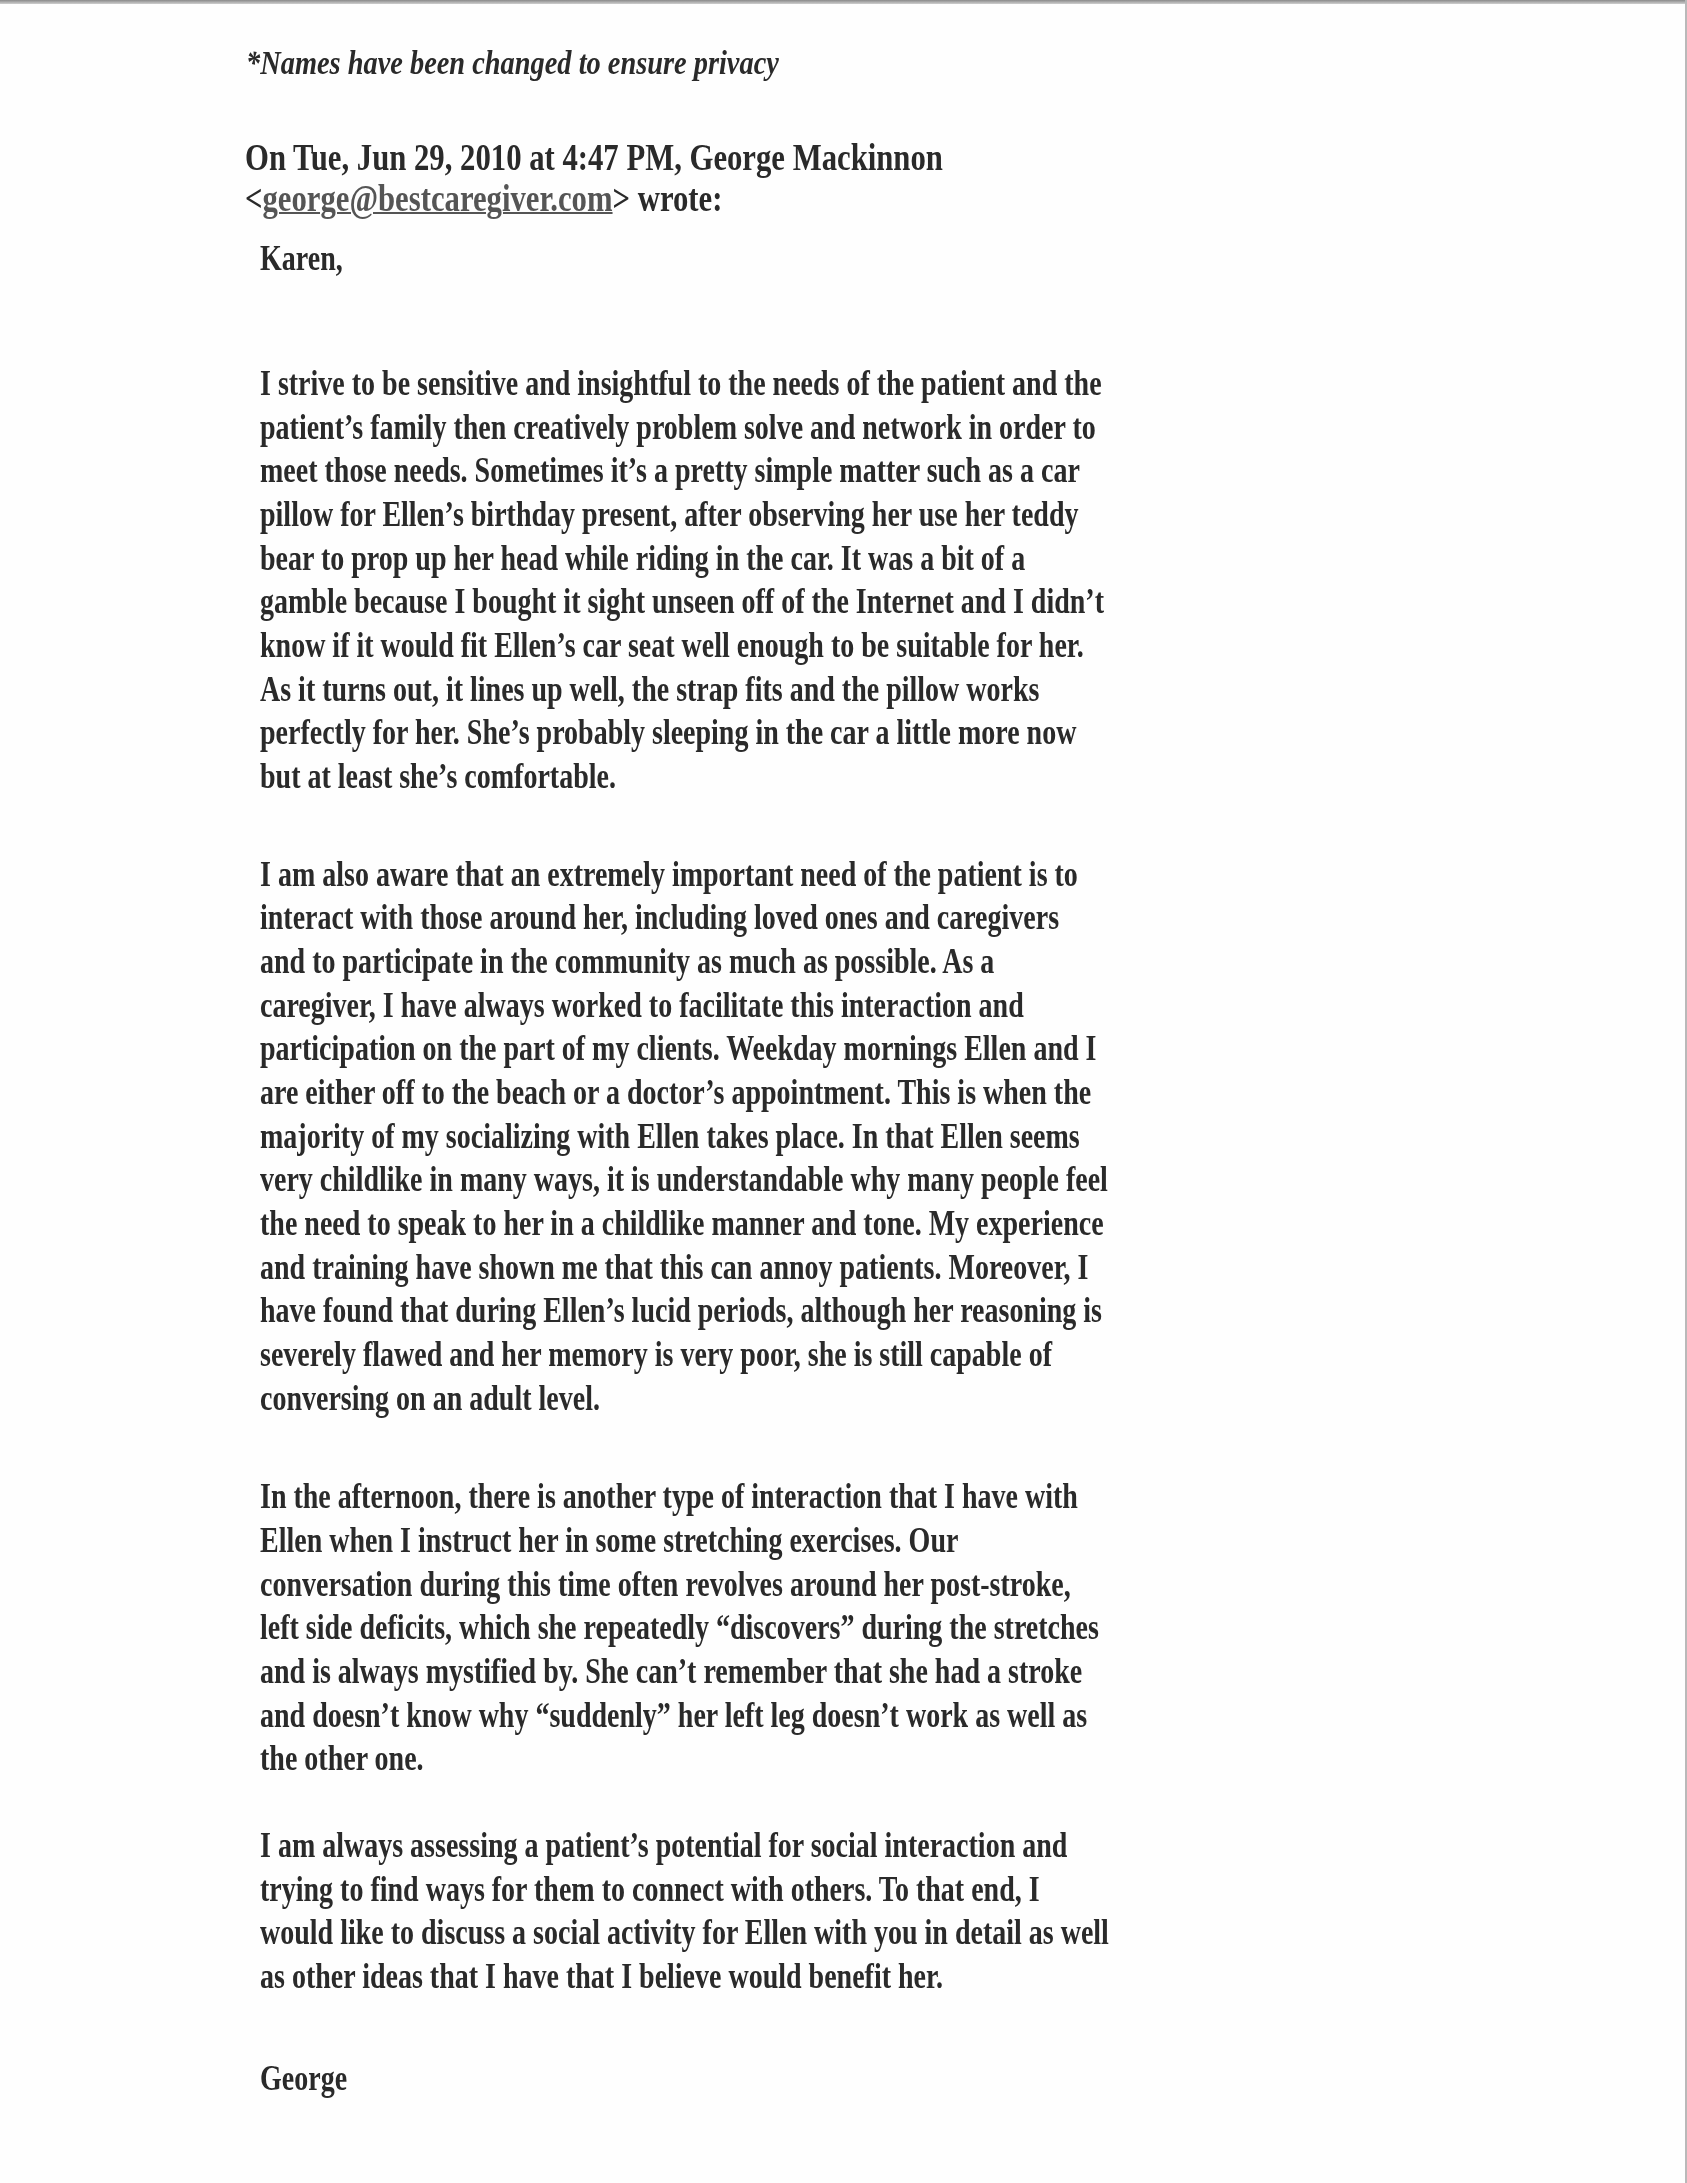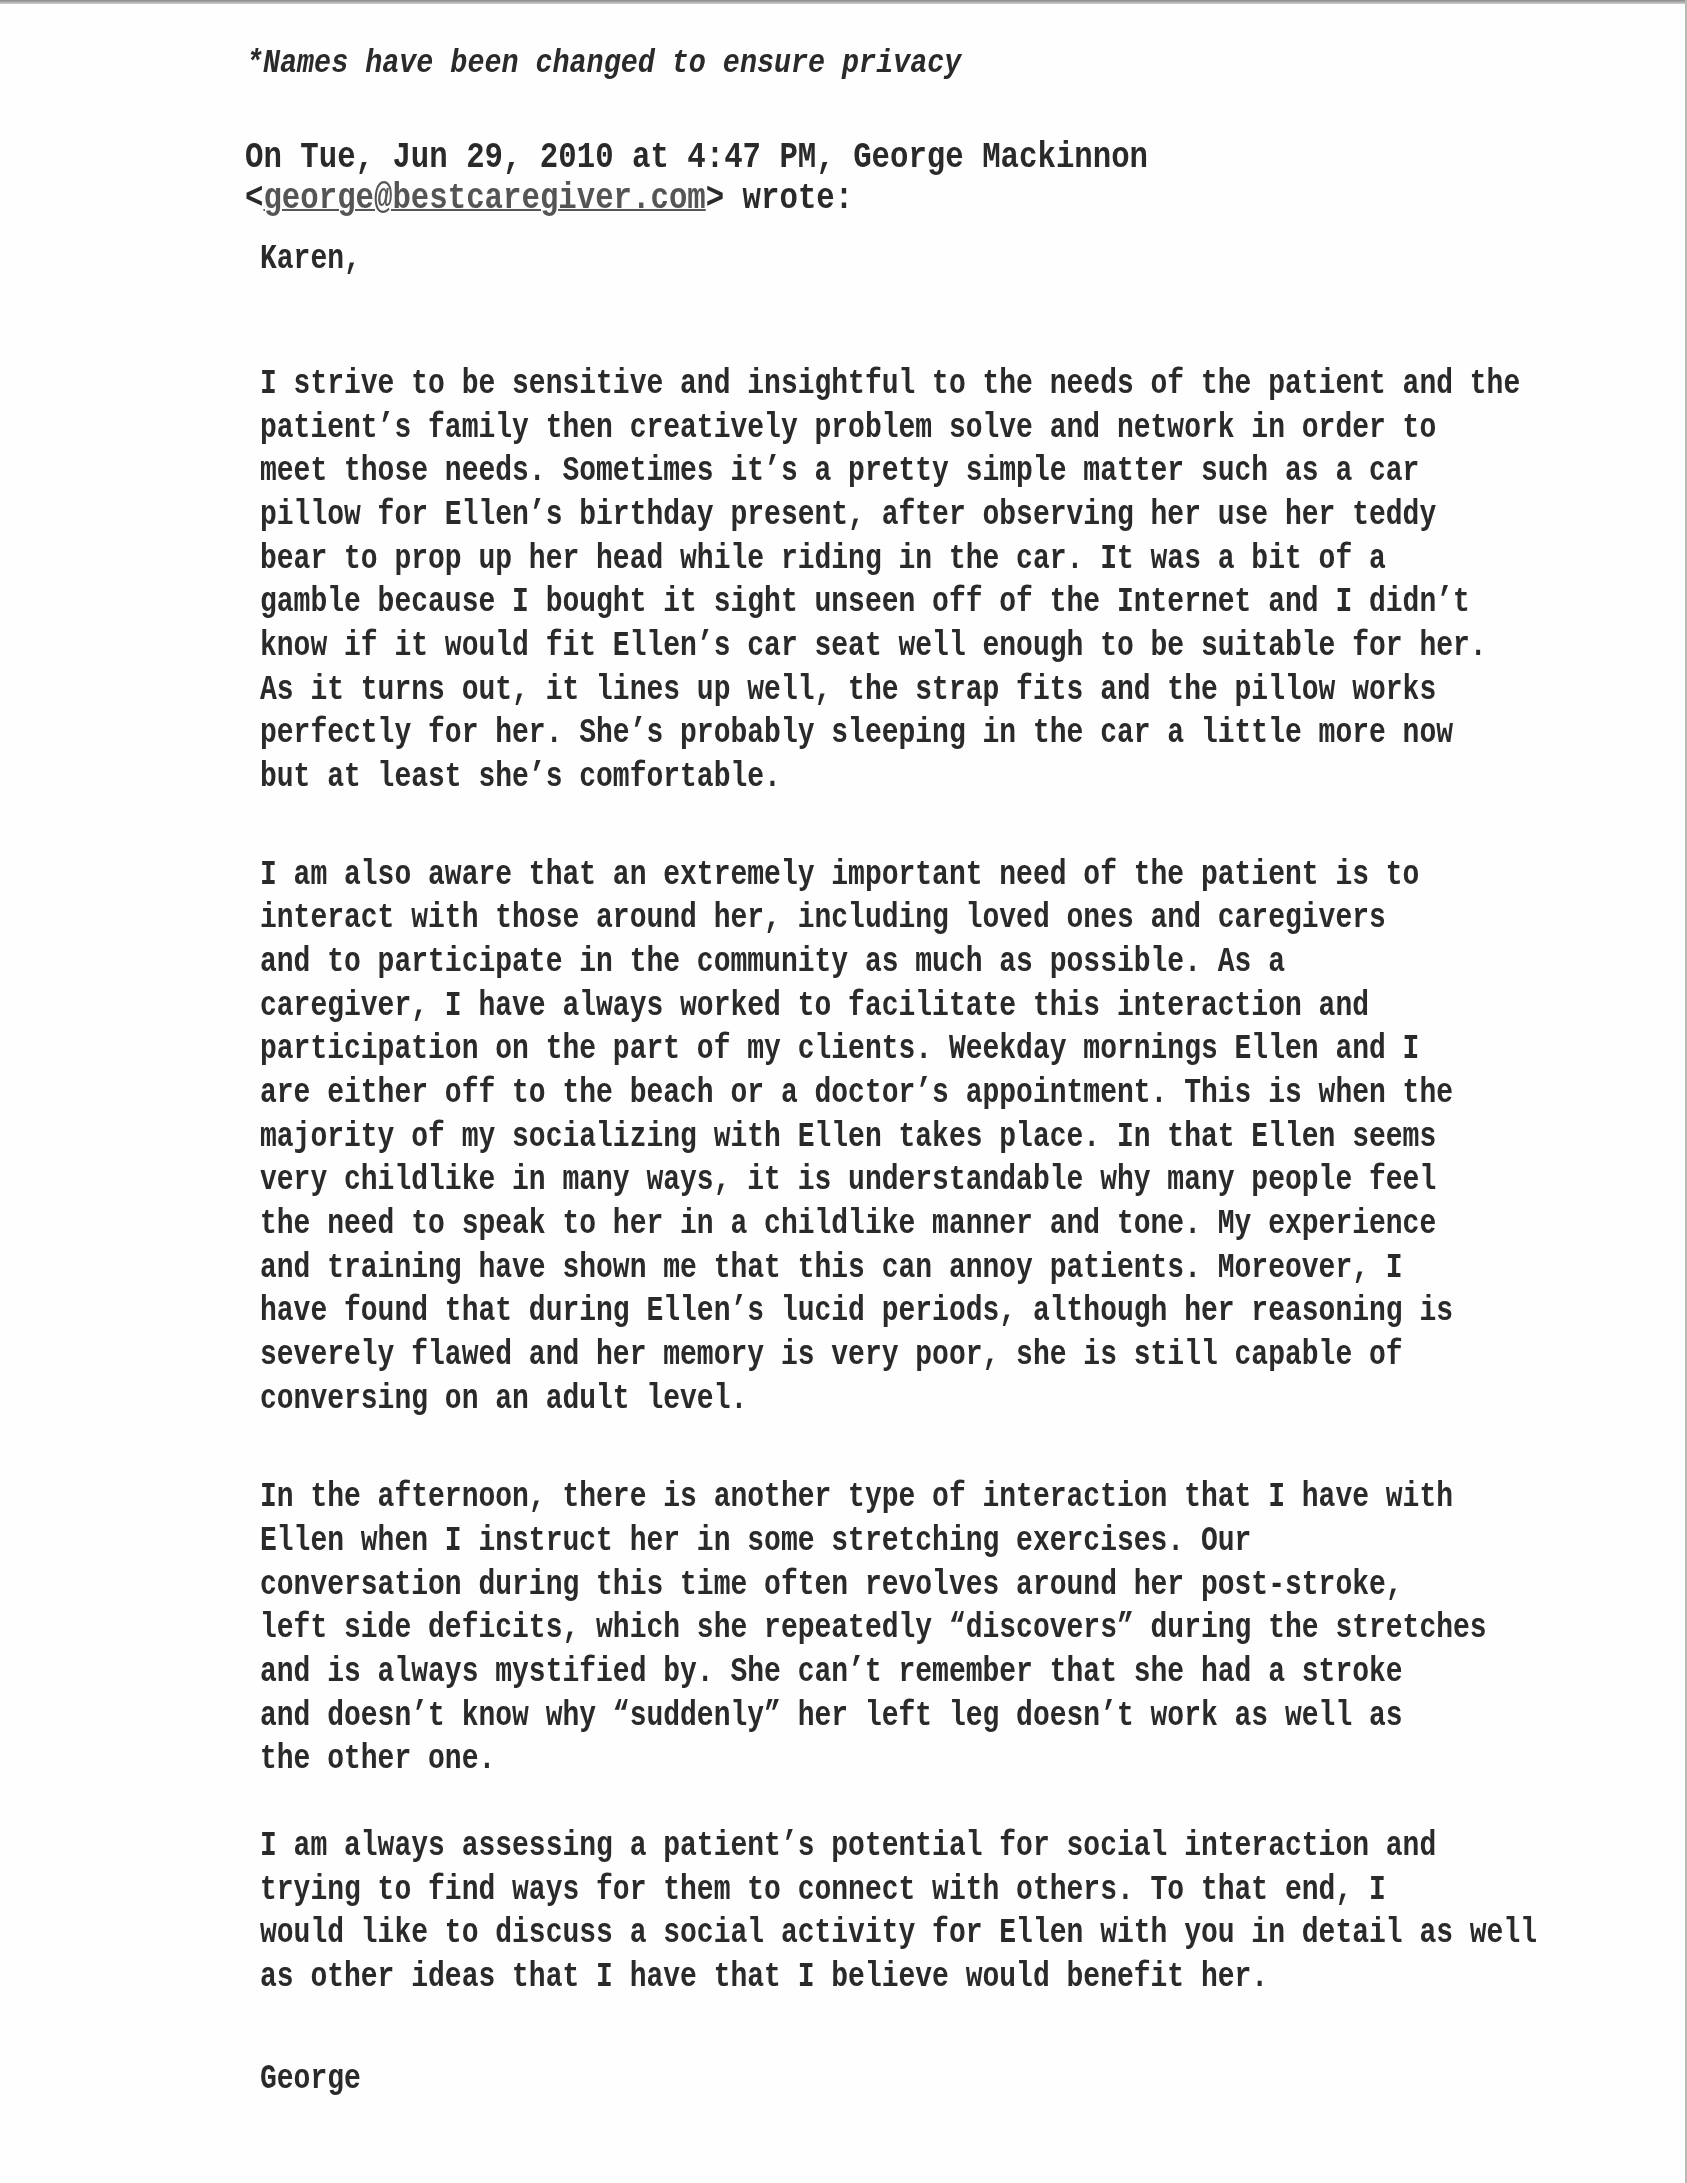--- a/index.html
+++ b/index.html
@@ -1,20 +1,20 @@
 <!DOCTYPE html>
 <html style="font-size:10.6px"><head>
 <meta charset="utf-8">
 <style>
   html, body { margin: 0; padding: 0; background: #ffffff; }
   body { width: 1687px; height: 2183px; position: relative; overflow: hidden; }
   .page {
     position: absolute; left: 0; top: 0; width: 1687px; height: 2183px;
     background: #fefefe;
-    font-family: Liberation Mono, monospace;
+    font-family: Liberation Serif, serif;
     color: #2a2a2a;
   }
   .scan-top {
     position: absolute; left: 0; top: 0; width: 1687px; height: 4px;
     background: linear-gradient(#8a8a8a, #cfcfcf);
   }
   .scan-right {
     position: absolute; right: 0; top: 0; width: 2px; height: 2183px;
     background: #b9b9b9;
   }

